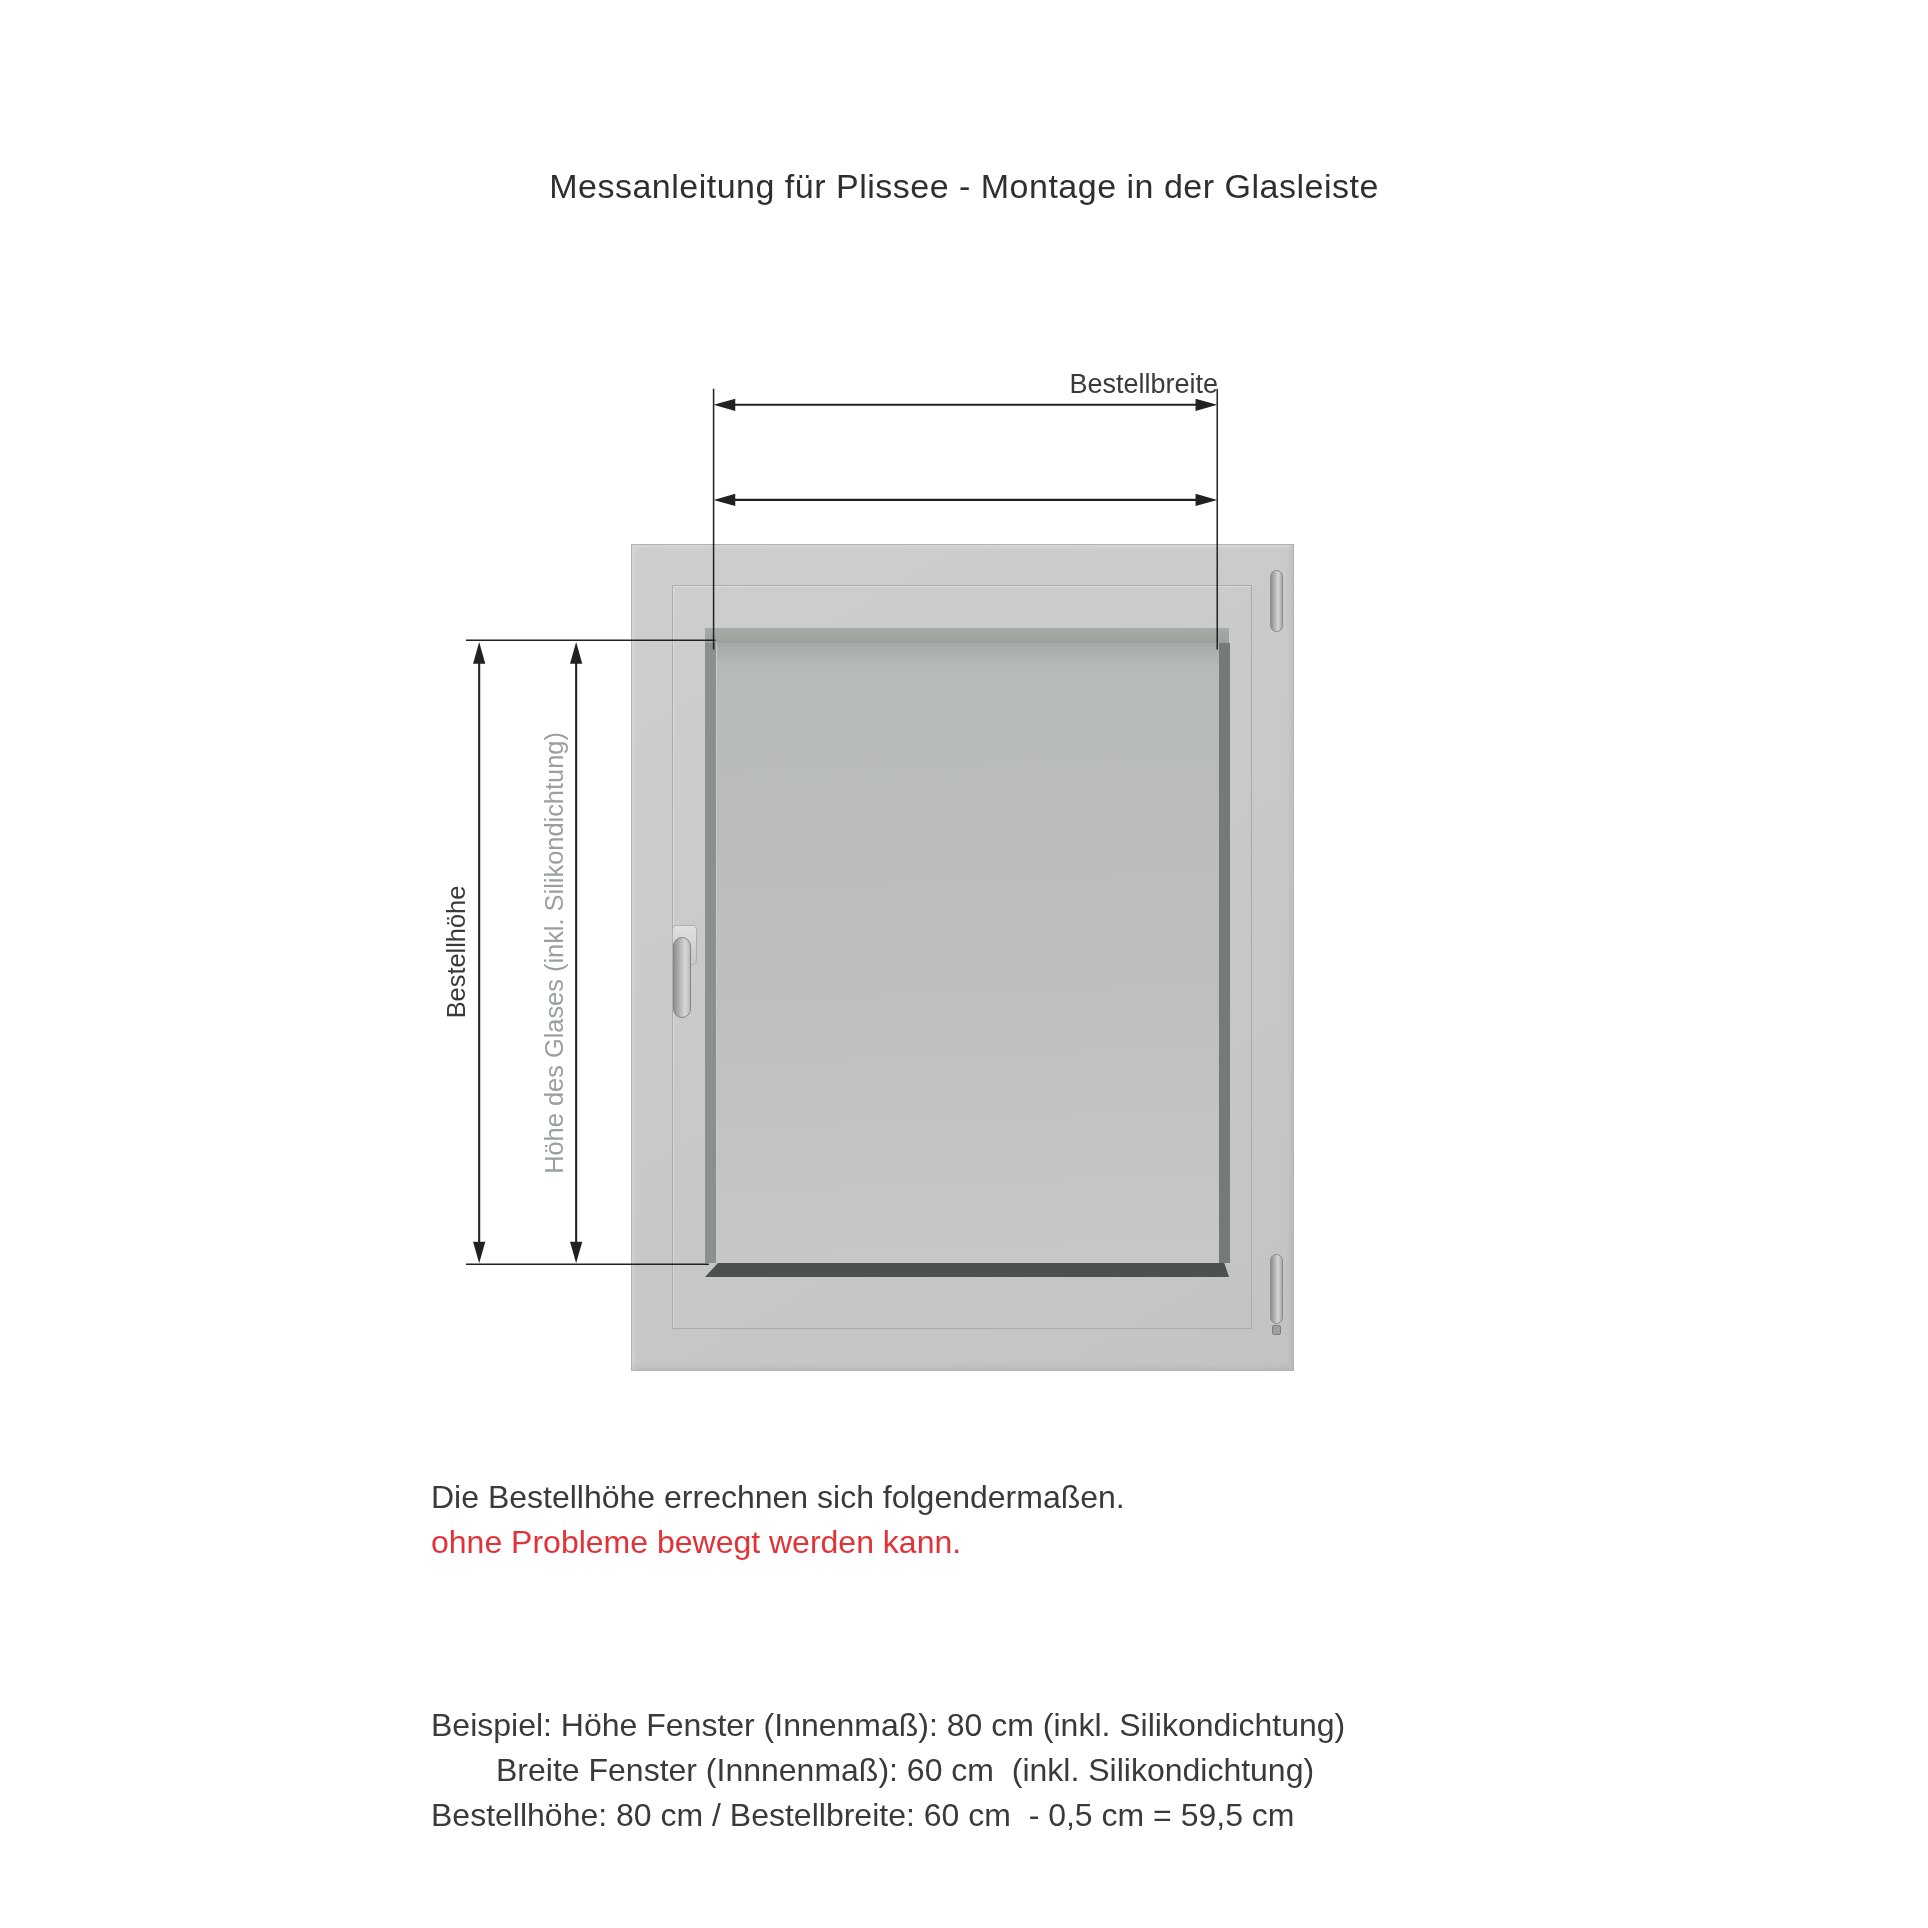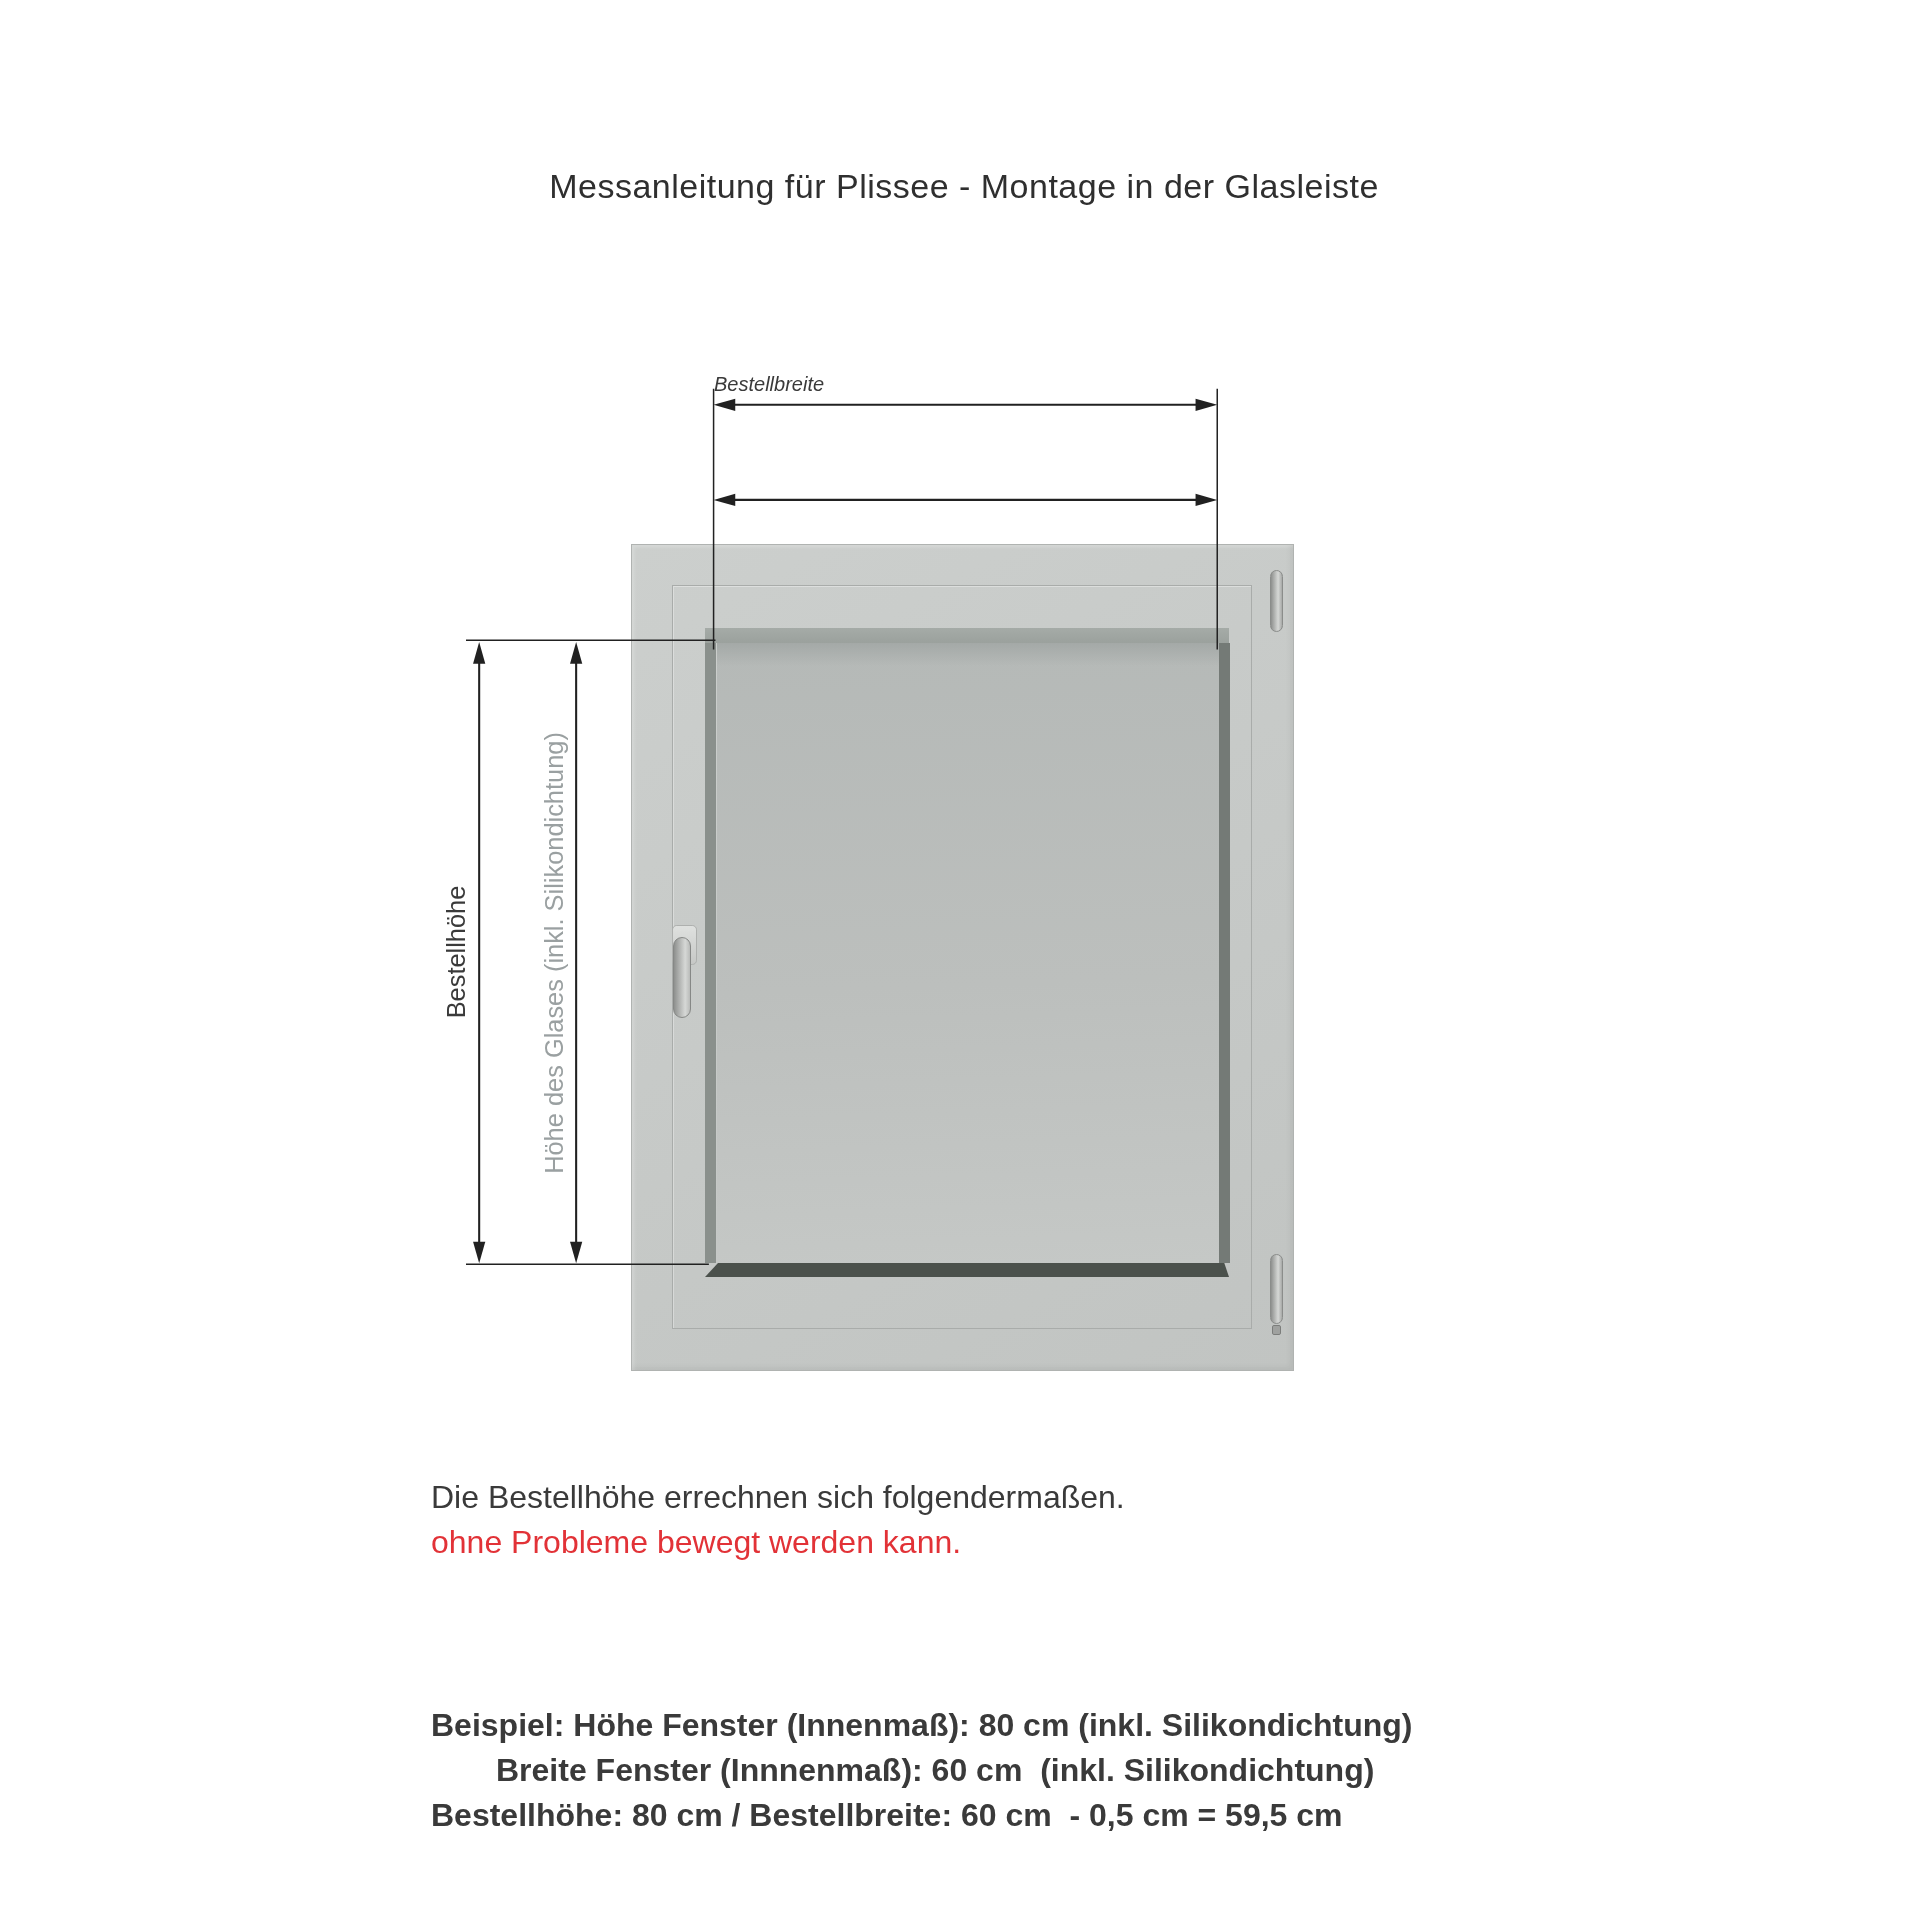--- a/index.html
+++ b/index.html
@@ -5,30 +5,30 @@
   html,body{margin:0;padding:0;background:#ffffff;}
   #stage{
     position:relative;width:1612px;height:1928px;background:#ffffff;overflow:hidden;
     font-family:"Liberation Sans","DejaVu Sans",sans-serif;
   }
   
   .title{
     position:absolute;left:0;top:166px;width:1928px;text-align:center;
     font-size:34px;line-height:40px;color:var(--c-title,#2f2f2f);letter-spacing:0.5px;
   }
-  .h-label{position:absolute;left:714px;width:504px;text-align:left;font-size:20px;line-height:30px;white-space:nowrap;font-style:italic;}
+  .h-label{position:absolute;left:714px;width:504px;text-align:right;font-size:27px;line-height:30px;white-space:nowrap;}
   .lbl-order-width{top:369px;color:var(--c-text-dark,#3a3a3a);}
   .lbl-glass-width{top:458px;color:var(--c-label-gray,#9aa0a1);}
   .v-label{position:absolute;white-space:nowrap;font-size:25.4px;line-height:28px;transform:translate(-50%,-50%) rotate(-90deg);}
   .lbl-order-height{left:456px;top:952px;color:var(--c-text-dark,#3a3a3a);}
   .lbl-glass-height{left:554px;top:953px;color:var(--c-label-gray,#9aa0a1);}
   .textblock{position:absolute;left:431px;font-size:32px;line-height:45px;color:var(--c-text-dark,#3a3a3a);}
   .textblock .txt-line{white-space:pre;}
   .block-instructions{top:1475px;}
-  .block-example{top:1703px;font-weight:bold;}
+  .block-example{top:1703px;}
   .warn{color:var(--c-warning-red,#e23237);}
   .indent{margin-left:65px;}
   
   .measure-svg{position:absolute;left:0;top:0;width:1928px;height:1928px;pointer-events:none;}
   .mline{stroke:var(--c-line,#212121);stroke-width:2.2;fill:none;}
   .ext{stroke:var(--c-line,#212121);stroke-width:1.6;fill:none;}
   .ahead{fill:var(--c-line,#212121);stroke:none;}
   
   .window{
     position:absolute;left:631px;top:544px;width:663px;height:827px;

